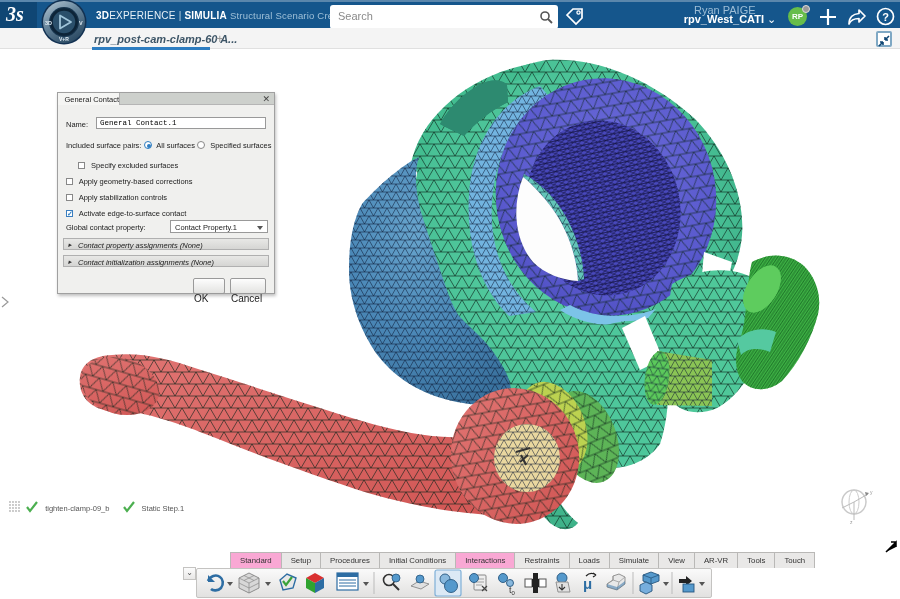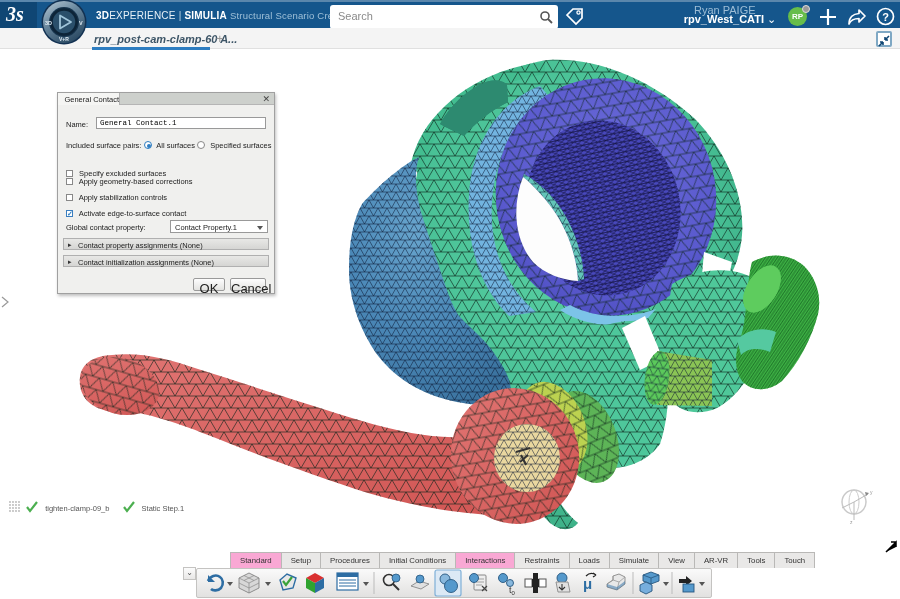--- a/index.html
+++ b/index.html
@@ -29,23 +29,23 @@
 #dlg .row { position:absolute; left:8px; white-space:nowrap; }
 #dlg input[type=text] { position:absolute; left:30px; top:-3px; width:170px; height:12px; border:1px solid #999; background:#fff; font-size:7.5px; padding-left:3px; font-family:Liberation Mono, monospace;}
 #dlg .cb { display:inline-block; width:7px; height:7px; border:1px solid #888; background:#fff; vertical-align:-1px; margin-right:4px; }
 #dlg .cbc { display:inline-block; width:7px; height:7px; border:1px solid #3a7ebf; background:#fff; vertical-align:-1px; margin-right:4px; position:relative; }
 #dlg .cbc:after { content:"✓"; position:absolute; left:0px; top:-1px; color:#2d7dc1; font-size:7px; font-weight:bold; }
 #dlg .radio { display:inline-block; width:8px; height:8px; border:1px solid #888; border-radius:50%; background:#fff; vertical-align:-1px; margin-right:3px; }
 #dlg .radiosel { display:inline-block; width:8px; height:8px; border:1px solid #2d7dc1; border-radius:50%; background:#fff; vertical-align:-1px; margin-right:3px; position:relative; }
 #dlg .radiosel:after { content:""; position:absolute; left:2px; top:2px; width:4px; height:4px; background:#2d7dc1; border-radius:50%; }
 #dlg .drop { position:absolute; left:80px; top:-3px; width:98px; height:13px; border:1px solid #999; background:#fff; padding:2px 0 0 4px;margin-left:24px; }
 #dlg .drop .arr { position:absolute; right:4px; top:5px; width:0; height:0; border-left:3px solid transparent; border-right:3px solid transparent; border-top:4px solid #555; }
-#dlg .expander { position:absolute; left:5px; width:206px; height:12px; background:linear-gradient(#e8e8e6,#d5d5d3); border:1px solid #b0b0b0; padding:2px 0 0 14px; }
+#dlg .expander { position:absolute; left:5px; width:206px; height:12px; background:linear-gradient(#e8e8e6,#d5d5d3); border:1px solid #b0b0b0; padding:2px 0 0 14px;font-style:italic; }
 #dlg .expander:before { content:"▸"; position:absolute; left:4px; top:2px; font-size:7px; color:#333; }
-#dlg .btn { position:absolute; width:32px; height:13px; background:linear-gradient(#fdfdfd,#e3e3e1); border:1px solid #9a9a9a; border-radius:2px; text-align:center; padding-top:2px; font-size:13px; }
+#dlg .btn { position:absolute; width:32px; height:13px; background:linear-gradient(#fdfdfd,#e3e3e1); border:1px solid #9a9a9a; border-radius:2px; padding-top:14px; font-size:10px; }
 
 #simlabels { position:absolute; left:8px; top:499px; font-size:7.5px; color:#555;text-align:right; }
 
 #btabs { position:absolute; left:230px; top:552px; height:16px; display:flex; font-size:7.8px; color:#333; }
 #btabs .t { background:#e9e8e7; border:1px solid #b9b8b6; border-bottom:none; padding:3px 9px 0 9px; margin-right:-1px; white-space:nowrap; }
 #btabs .t.on { background:#f9a8d4; }
 
 #btoolbar { position:absolute; left:196px; top:568px; width:516px; height:30px; background:linear-gradient(#fafafa,#e2e1e0); border:1px solid #c4c3c1; border-radius:2px; }
 #bchev { position:absolute; left:183px; top:567px; width:13px; height:13px; background:linear-gradient(#fcfcfc,#e8e7e6); border:1px solid #c4c3c1; font-size:8px; color:#555; text-align:center; }
 </style>
@@ -225,21 +225,21 @@
     <text x="4" y="20" font-size="20" font-style="italic" font-weight="bold" fill="#fff" font-family="Liberation Serif">3s</text>
   </svg>
 
   <div id="dlg">
     <div class="titlebar">
         <div class="titletab">General Contact</div>
         <div class="closex">✕</div>
       </div>
     <div class="row" style="top:27px;">Name: <input type="text" value="General Contact.1" style=""></div>
     <div class="row" style="top:48px;">Included surface pairs: <span class="radiosel"></span> All surfaces <span class="radio"></span> Specified surfaces</div>
-    <div class="row" style="top:76px;"><span class="cb"></span> Specify excluded surfaces</div>
+    <div class="row" style="top:68px;margin-left:12px;"><span class="cb"></span> Specify excluded surfaces</div>
     <div class="row" style="top:84px;"><span class="cb"></span> Apply geometry-based corrections</div>
     <div class="row" style="top:100px;"><span class="cb"></span> Apply stabilization controls</div>
     <div class="row" style="top:116px;"><span class="cbc"></span> Activate edge-to-surface contact</div>
     <div class="row" style="top:130px;">Global contact property: <span class="drop">Contact Property.1<span class="arr"></span></span></div>
     <div class="expander" style="top:145px;">Contact property assignments (None)</div>
     <div class="expander" style="top:162px;">Contact initialization assignments (None)</div>
     <div class="btn" style="left:135px;top:185px;">OK</div>
     <div class="btn" style="left:172px;top:185px;width:36px;">Cancel</div>
   </div>
 

